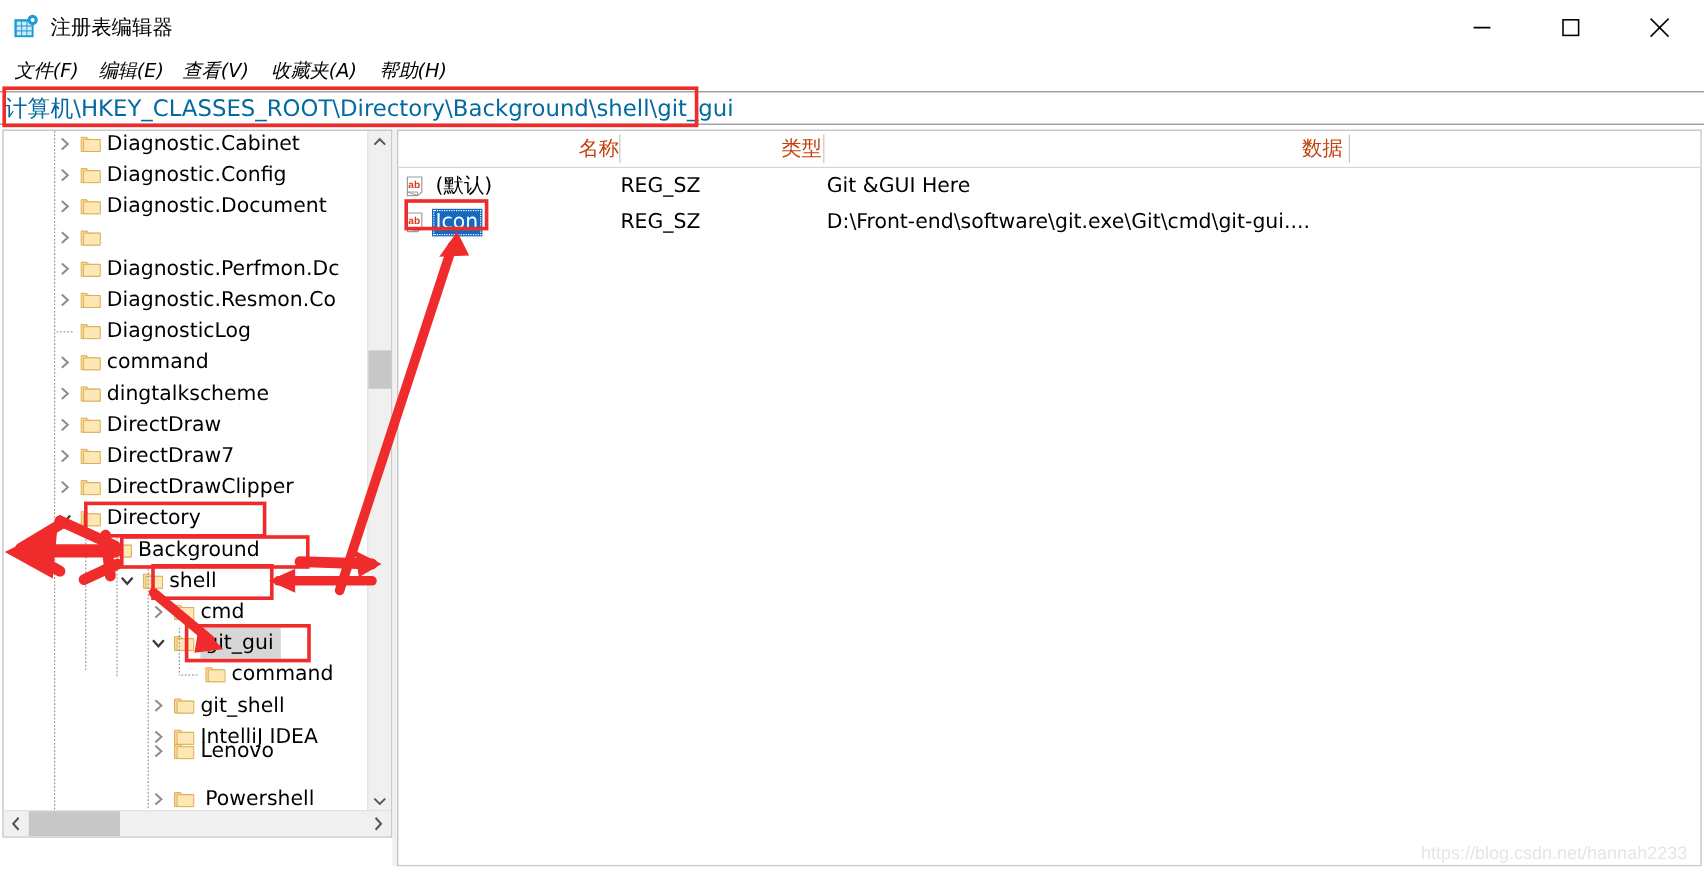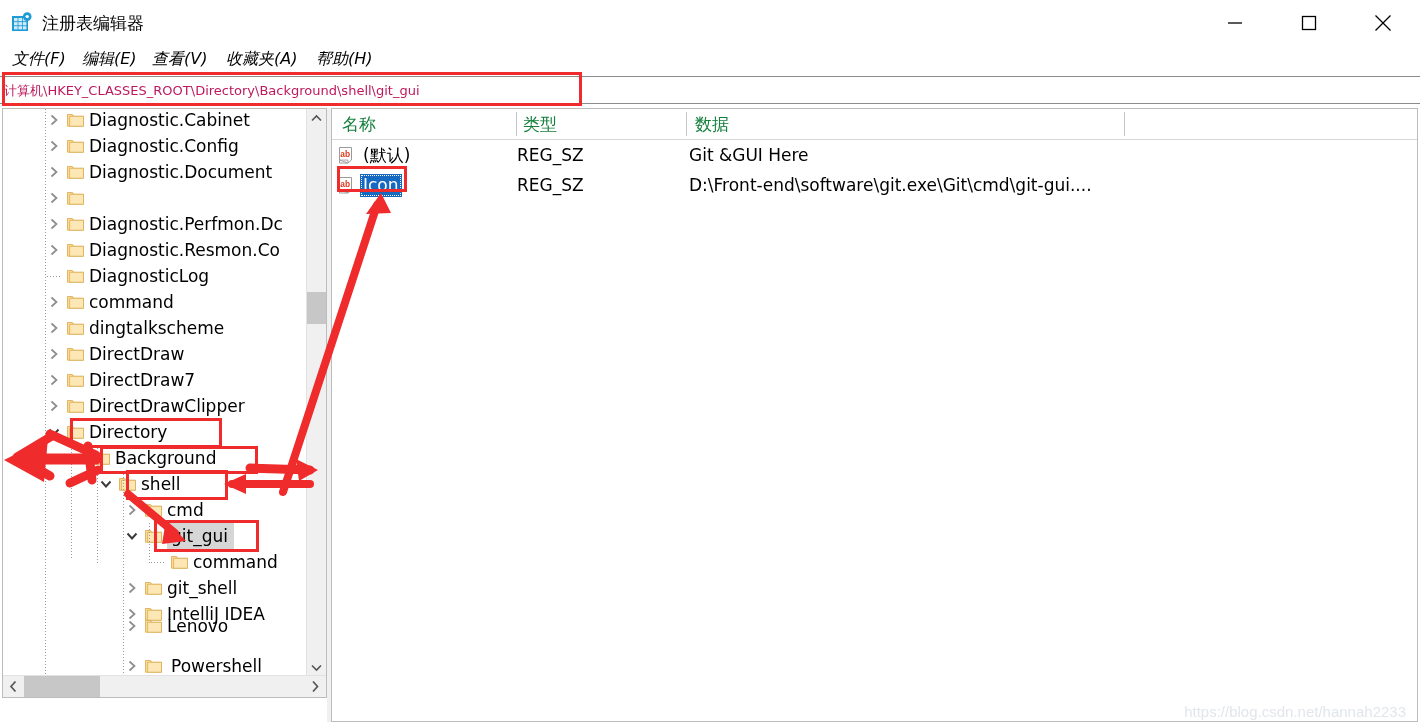--- a/index.html
+++ b/index.html
@@ -23,21 +23,21 @@
   
   .menubar{position:absolute;left:0;top:46px;width:1420px;height:26px;font-style:italic;}
   .menu-item{position:absolute;top:0;height:26px;line-height:26px;font-size:16px;color:#000;
     padding:0 4px;white-space:nowrap;
     font-family:"DejaVu Sans","Liberation Sans",sans-serif;}
 
   
   .addrwrap{position:absolute;left:0;top:76px;width:1420px;height:28px;}
   .addrbar{position:absolute;left:0;top:0;width:1420px;height:28px;box-sizing:border-box;
      border-top:1px solid #8b8b8b;border-bottom:1px solid #8b8b8b;background:#fff;}
-  .addrtext{position:absolute;left:4px;top:2px;font-size:13px;color:#be185d;line-height:24px;white-space:nowrap;
+  .addrtext{position:absolute;left:4px;top:2px;font-size:19px;color:#0369a1;line-height:24px;white-space:nowrap;
     font-family:"DejaVu Sans","Liberation Sans",sans-serif;}
 
   
   .tree-pane{position:absolute;left:2px;top:108px;width:325px;height:590px;background:#fff;
      box-sizing:border-box;border:1px solid #bcbcbc;overflow:hidden;}
   .tree-viewport{position:absolute;left:0;top:0;width:296px;height:568px;overflow:hidden;}
   .splitter{position:absolute;left:327px;top:108px;width:4px;height:614px;background:#f0f0f0;}
   .list-pane{position:absolute;left:331px;top:108px;width:1087px;height:614px;background:#fff;
      box-sizing:border-box;border:1px solid #bcbcbc;overflow:hidden;}
 
@@ -60,23 +60,23 @@
   .vsb .arrow.up{top:0;} .vsb .arrow.down{bottom:0;}
   .vsb .thumb{position:absolute;left:0;width:19px;background:#c7c7c7;}
   .hsb{position:absolute;left:0;bottom:0;width:323px;height:21px;background:#f0f0f0;border-top:1px solid #e2e2e2;}
   .hsb .arrow{position:absolute;top:0;width:21px;height:21px;}
   .hsb .arrow.left{left:0;} .hsb .arrow.right{right:0;}
   .hsb .thumb{position:absolute;top:0;height:21px;background:#c7c7c7;}
 
   
   .lhead{position:absolute;left:0;top:0;width:1085px;height:30px;background:#fff;
      border-bottom:1px solid #d6d6d6;}
-  .lhead .cell{position:absolute;top:0;height:30px;line-height:30px;font-size:17px;color:#15803d;
+  .lhead .cell{position:absolute;top:0;height:30px;line-height:30px;font-size:17px;color:#c2410c;
      padding-left:6px;box-sizing:border-box;
-     font-family:"DejaVu Sans","Liberation Sans",sans-serif;}
+     font-family:"DejaVu Sans","Liberation Sans",sans-serif;text-align:right;}
   .hdiv{position:absolute;top:3px;width:1px;height:24px;background:#c6c6c6;}
 
   .lrow{position:absolute;left:0;height:27px;width:1085px;}
   .lcell{position:absolute;top:0;height:27px;line-height:27px;font-size:17px;color:#000;white-space:nowrap;
      font-family:"DejaVu Sans","Liberation Sans",sans-serif;}
   .abicon{position:absolute;top:4px;width:19px;height:19px;}
   .namechip{position:absolute;top:2px;height:23px;line-height:23px;padding:0 3px;box-sizing:border-box;}
   .namechip.selected{background:#1669c1;color:#fff;outline:1px dotted #fff;outline-offset:-2px;}
 
   

